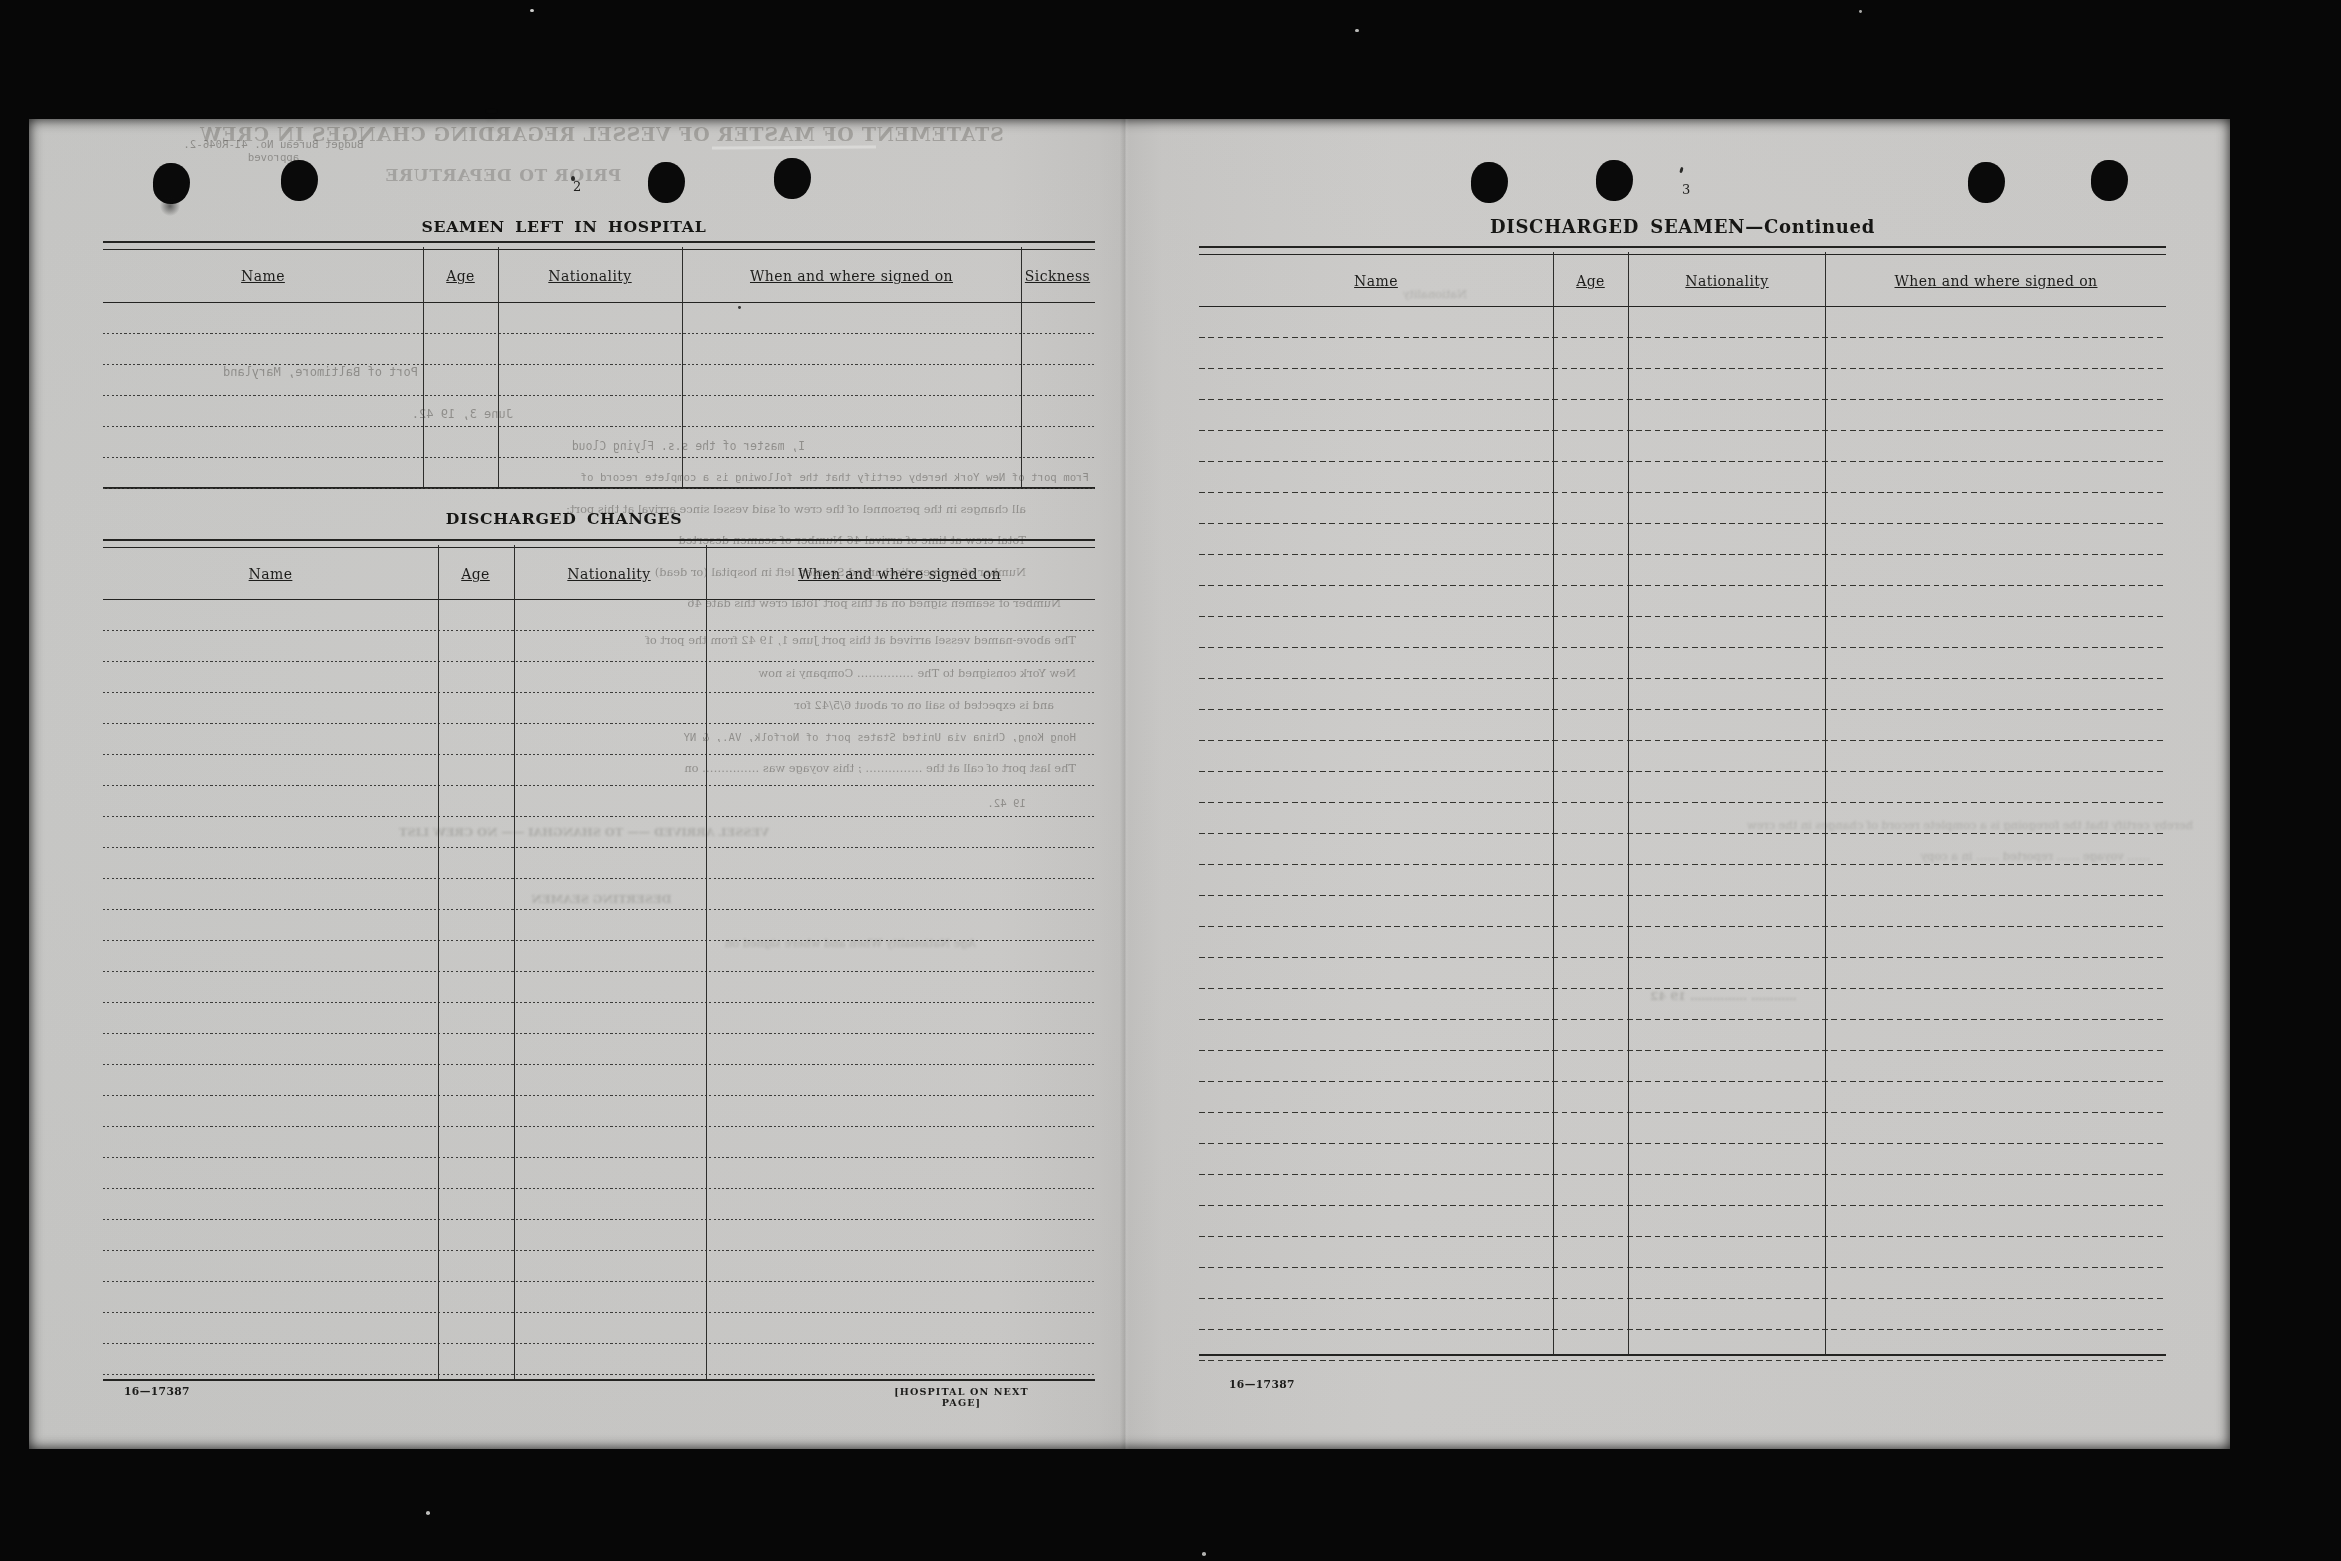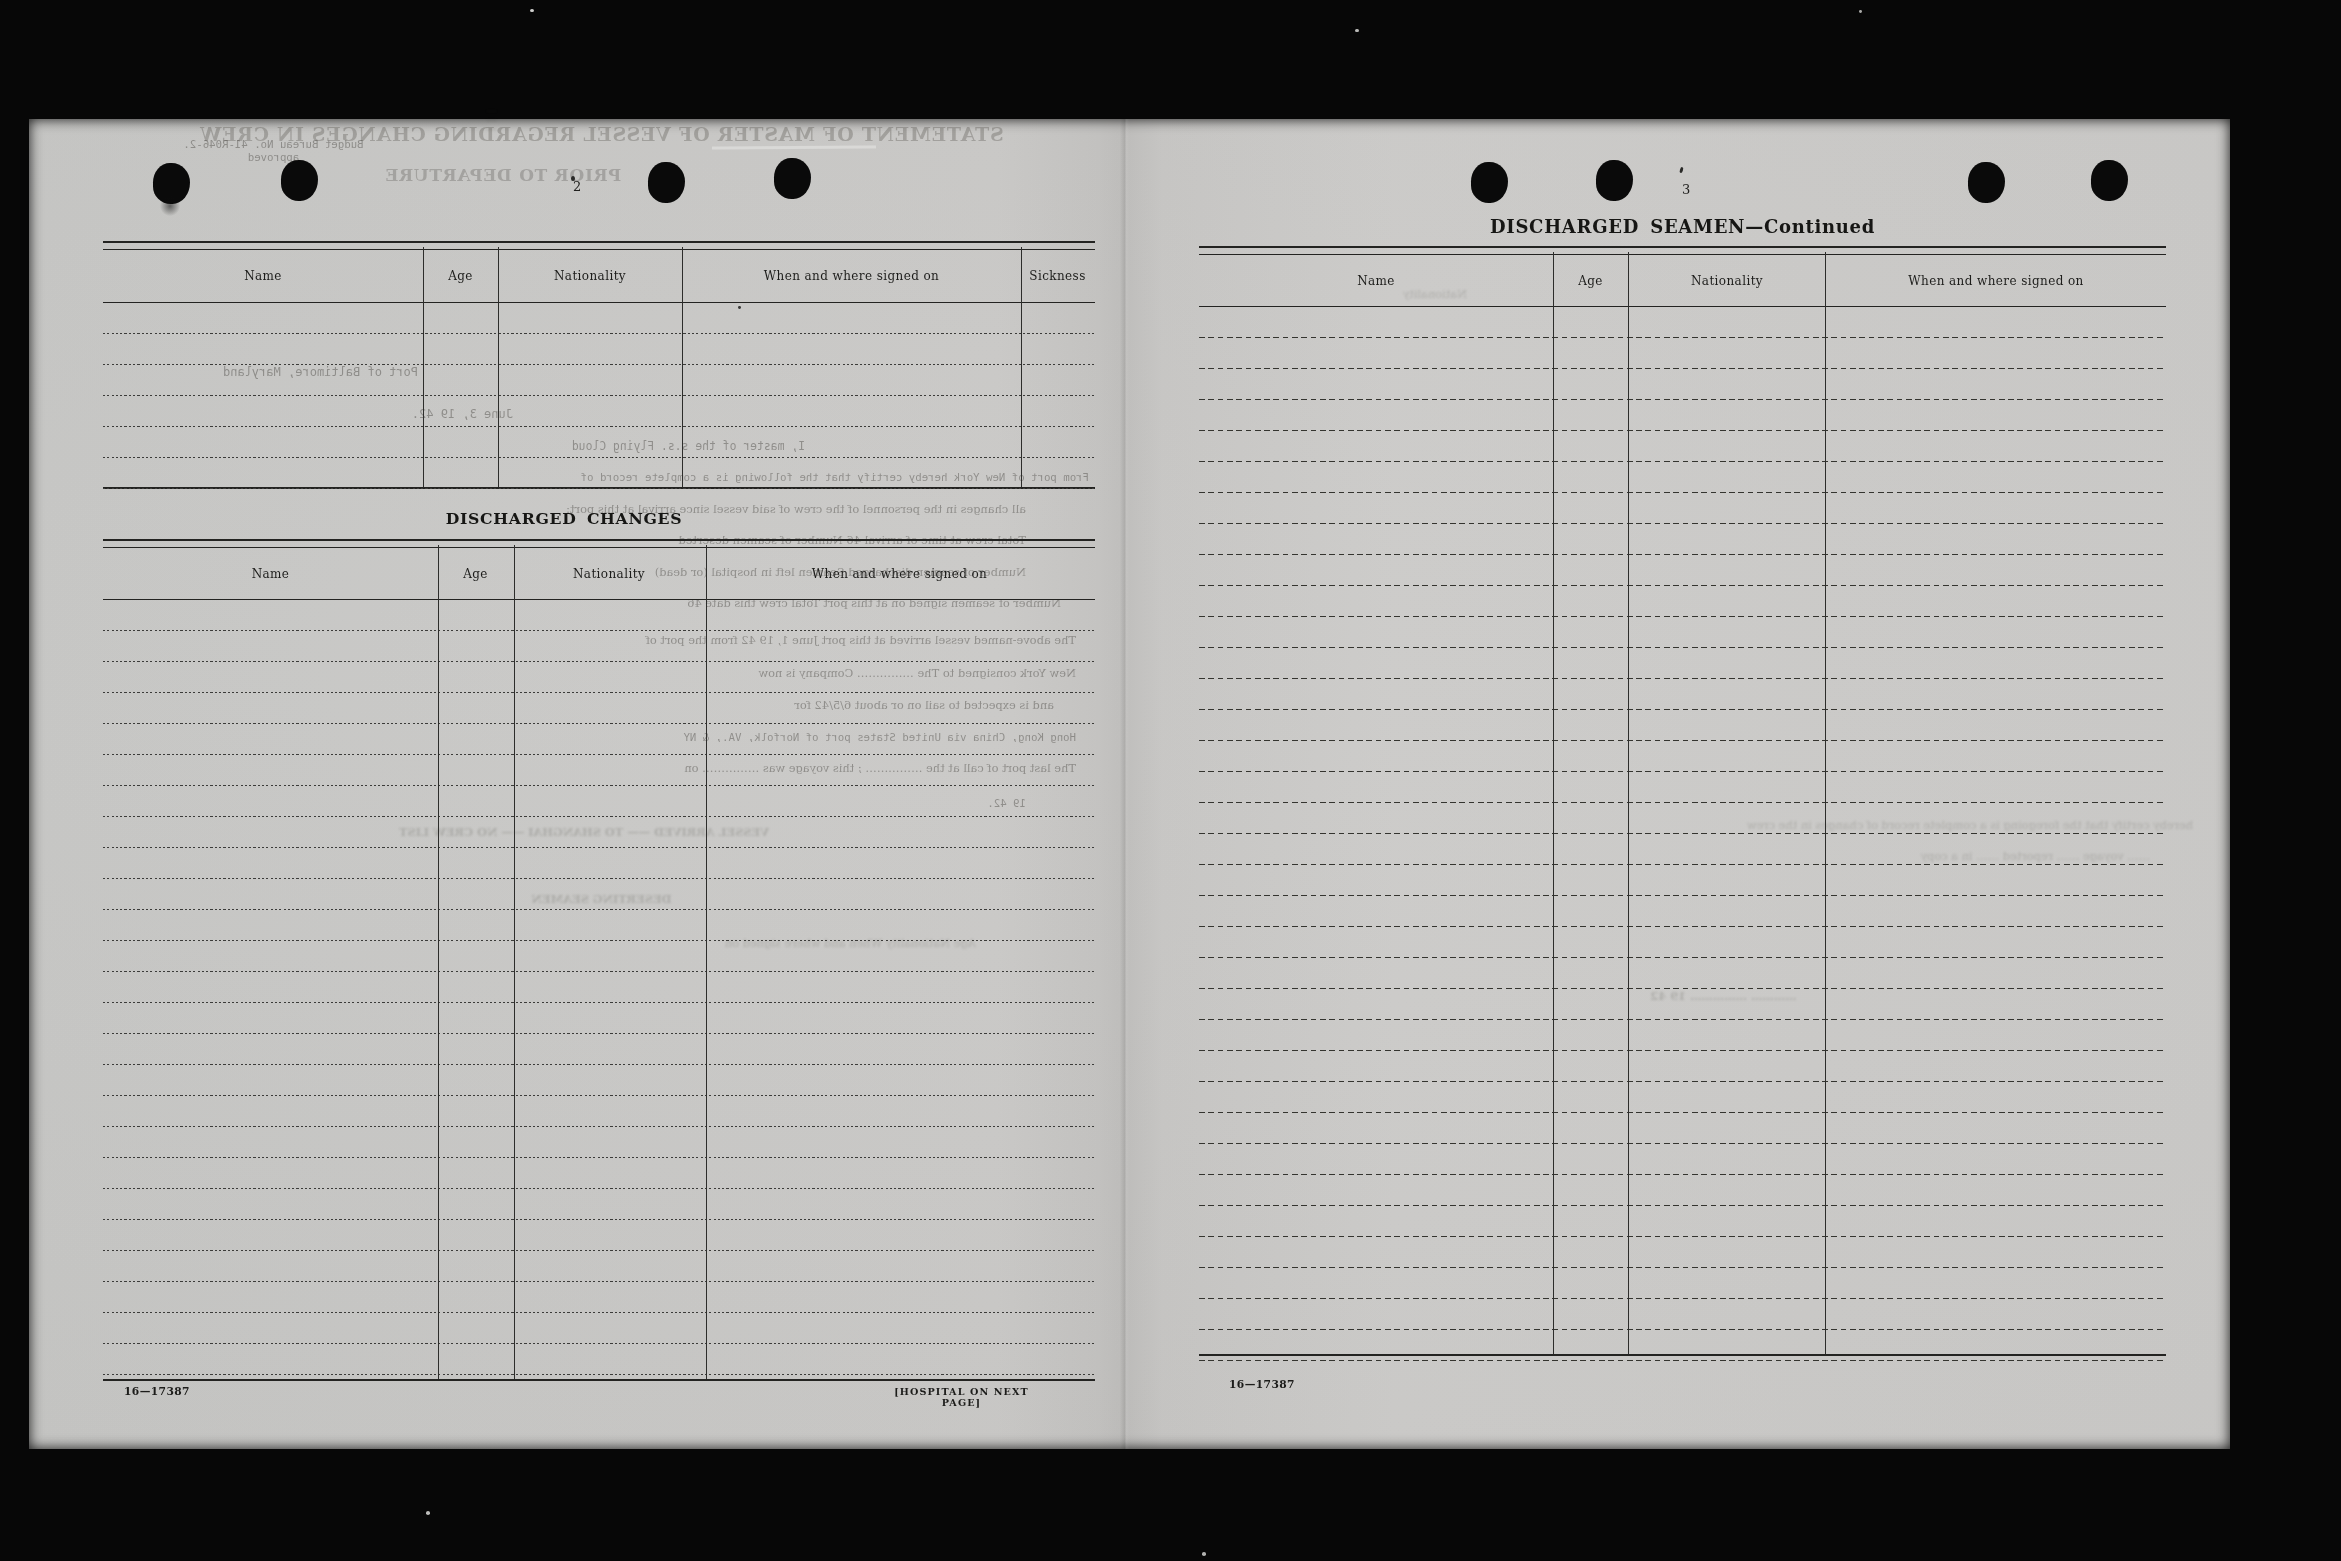--- a/index.html
+++ b/index.html
@@ -13,21 +13,21 @@
   .crease{position:absolute;left:1091px;top:0;bottom:0;width:10px;
           background:linear-gradient(90deg,rgba(0,0,0,0),rgba(0,0,0,.09) 45%,rgba(255,255,255,.05) 65%,rgba(0,0,0,0));}
   .hole{position:absolute;width:37px;height:41px;background:#0a0a0a;border-radius:48% 52% 50% 50%/50% 50% 55% 45%;}
   .hole.smudge::after{content:"";position:absolute;left:2.8px;top:28.5px;width:28.5px;height:28.5px;
           background:radial-gradient(closest-side,rgba(12,12,12,.55),rgba(12,12,12,0) 72%);}
   .pagenum{position:absolute;font-size:13px;color:#20201e;}
   .tbl-title{position:absolute;text-align:center;font-weight:bold;font-size:15.7px;letter-spacing:0.7px;word-spacing:4.3px;color:#161614;}
   .tbl{position:absolute;border-bottom:2.1px solid #232321;}
   .dbl{height:6.4px;border-top:2.1px solid #232321;border-bottom:1.4px solid #232321;}
   .thead{position:relative;display:flex;border-bottom:1.8px solid #232321;}
-  .thead .th{display:flex;align-items:center;justify-content:center;font-size:12px;letter-spacing:0.4px;color:#1d1d1b;}
+  .thead .th{display:flex;align-items:center;justify-content:center;font-size:14px;letter-spacing:0.4px;color:#1d1d1b;text-decoration:underline;}
   .vline{position:absolute;top:6.4px;bottom:0;width:1.4px;background:#2d2d2b;}
   .rows{position:relative;}
   .dotrow{height:31px;position:relative;}
   .dotrow::after{content:"";position:absolute;left:0;right:0;bottom:0;height:1.4px;
           background:repeating-linear-gradient(90deg,#3b3b39 0 2.1px,transparent 2.1px 4.3px);}
   .dashrow{height:31px;position:relative;}
   .dashrow::after{content:"";position:absolute;left:0;right:0;bottom:0;height:1.8px;
           background:repeating-linear-gradient(90deg,#34342f 0 5.7px,transparent 5.7px 9.3px);}
   .footer-num{position:absolute;font-size:10.7px;font-weight:bold;letter-spacing:0.4px;color:#1c1c1a;}
   .cont-note{position:absolute;font-size:9.6px;font-weight:bold;letter-spacing:1.1px;color:#1c1c1a;text-align:center;}
@@ -84,20 +84,21 @@
     <div class="bl faint" style="left:128px;top:817px;width:819px;">Age        Nationality              When and where signed on</div>
 
     <div class="bl faint" style="left:1210px;top:168px;width:228px;">Nationality</div>
     <div class="bl faint" style="left:1281px;top:699px;width:883px;">hereby certify that the foregoing is a complete record of changes in the crew</div>
     <div class="bl faint" style="left:1324px;top:730px;width:797px;">…… voyage …… reported …… in a copy</div>
     <div class="bl faint center" style="left:1253px;top:870px;width:883px;font-weight:bold;">…………  ……………  19 42</div>
 
     <div class="pagenum" style="left:534px;top:60px;width:28.5px;text-align:center;">2</div>
     <div class="pagenum" style="left:1643px;top:63px;width:28.5px;text-align:center;">3</div>
 
+    <div class="tbl-title" style="left:74px;top:98px;width:922px;">SEAMEN LEFT IN HOSPITAL</div>
 
     <div class="tbl" style="left:74px;top:122px;width:992px;height:246px;">
       <div class="dbl"></div>
       <div class="thead" style="height:52px;">
         <div class="th" style="width:320px;">Name</div>
         <div class="th" style="width:75px;">Age</div>
         <div class="th" style="width:184px;">Nationality</div>
         <div class="th" style="width:339px;">When and where signed on</div>
         <div class="th" style="width:73px;">Sickness</div>
       </div>

